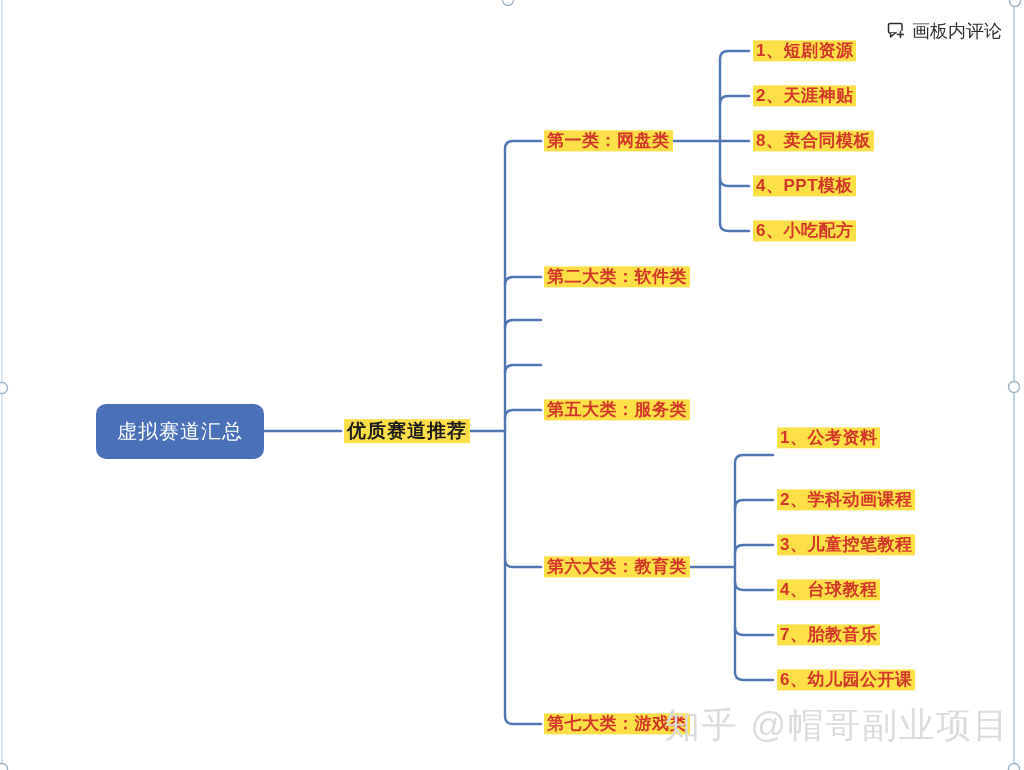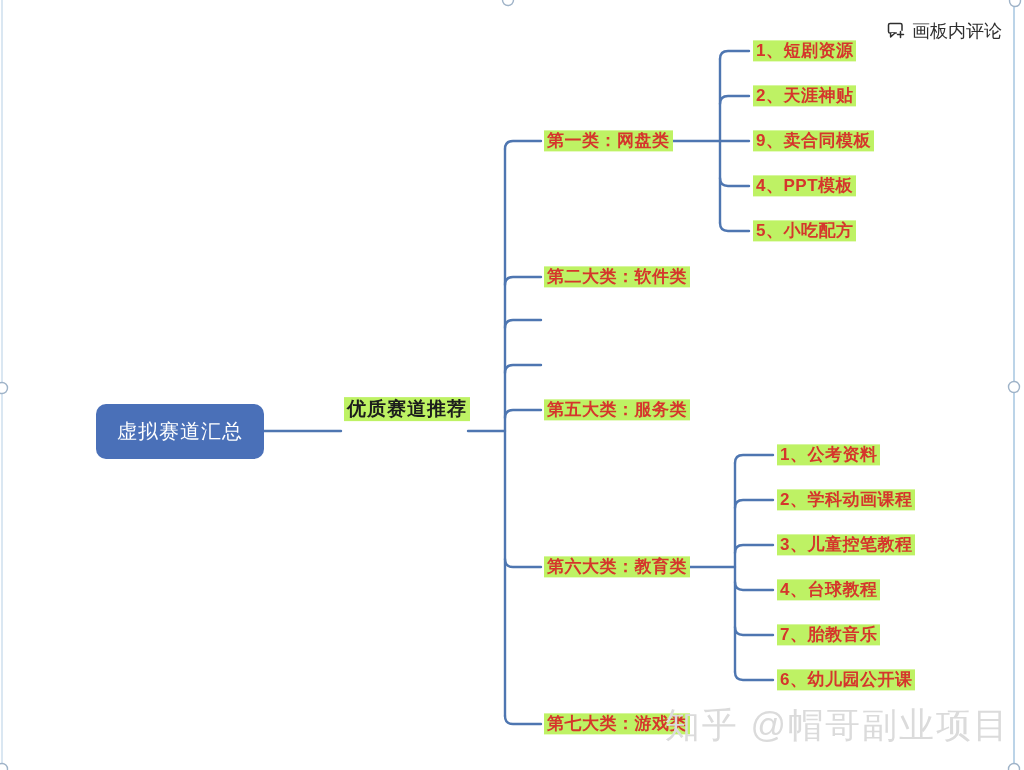--- a/index.html
+++ b/index.html
@@ -27,23 +27,23 @@
   .artboard-line{stroke:var(--artboard-border);stroke-width:2;}
   .handle{fill:#ffffff;stroke:var(--handle-stroke);stroke-width:1.4;}
   .node-root{
     position:absolute;left:96px;top:404px;width:168px;height:55px;
     background:var(--node-fill);border-radius:10px;
     display:flex;align-items:center;justify-content:center;
     color:var(--node-text);font-size:20px;font-weight:normal;letter-spacing:1px;
   }
   .label{
     position:absolute;transform:translateY(-50%);white-space:nowrap;
-    font-weight:bold;background:#bef264;padding:0 3px;line-height:1.25;
+    font-weight:bold;background:#fde047;padding:0 3px;line-height:1.25;
   }
-  .parent-label{left:344px;top:409px;font-size:19px;color:var(--parent-text);letter-spacing:1px;}
+  .parent-label{left:344px;top:431px;font-size:19px;color:var(--parent-text);letter-spacing:1px;}
   .branch-label{left:544px;font-size:17px;color:var(--branch-text);letter-spacing:0.5px;text-align:right;}
   .child-label{font-size:17px;color:var(--branch-text);letter-spacing:0.5px;}
   .child-label.b1{left:753px;}
   .child-label.b6{left:777px;}
   .comment-btn{
     position:absolute;right:22px;top:19px;display:flex;align-items:center;gap:6px;
     color:var(--comment-text);font-size:18px;cursor:pointer;
   }
   .comment-btn svg{display:block;}
   .watermark{
@@ -114,25 +114,25 @@
   <div class="label parent-label">优质赛道推荐</div>
 
   <div class="label branch-label" style="top:141px">第一类：网盘类</div>
   <div class="label branch-label" style="top:277px">第二大类：软件类</div>
   <div class="label branch-label" style="top:410px">第五大类：服务类</div>
   <div class="label branch-label" style="top:567px">第六大类：教育类</div>
   <div class="label branch-label" style="top:724px">第七大类：游戏类</div>
 
   <div class="label child-label b1" style="top:51px">1、短剧资源</div>
   <div class="label child-label b1" style="top:96px">2、天涯神贴</div>
-  <div class="label child-label b1" style="top:141px">9、卖合同模板</div>
+  <div class="label child-label b1" style="top:141px">8、卖合同模板</div>
   <div class="label child-label b1" style="top:186px">4、PPT模板</div>
-  <div class="label child-label b1" style="top:231px">5、小吃配方</div>
+  <div class="label child-label b1" style="top:231px">6、小吃配方</div>
 
-  <div class="label child-label b6" style="top:455px">1、公考资料</div>
+  <div class="label child-label b6" style="top:438px">1、公考资料</div>
   <div class="label child-label b6" style="top:500px">2、学科动画课程</div>
   <div class="label child-label b6" style="top:545px">3、儿童控笔教程</div>
   <div class="label child-label b6" style="top:590px">4、台球教程</div>
   <div class="label child-label b6" style="top:635px">7、胎教音乐</div>
   <div class="label child-label b6" style="top:680px">6、幼儿园公开课</div>
 
   <div class="comment-btn">
     <span>
       <svg width="19" height="18" viewBox="0 0 19 18" fill="none">
         <rect x="1.5" y="1.5" width="13.5" height="9.5" rx="1.6" stroke="#2e2e2e" stroke-width="1.5"></rect>

